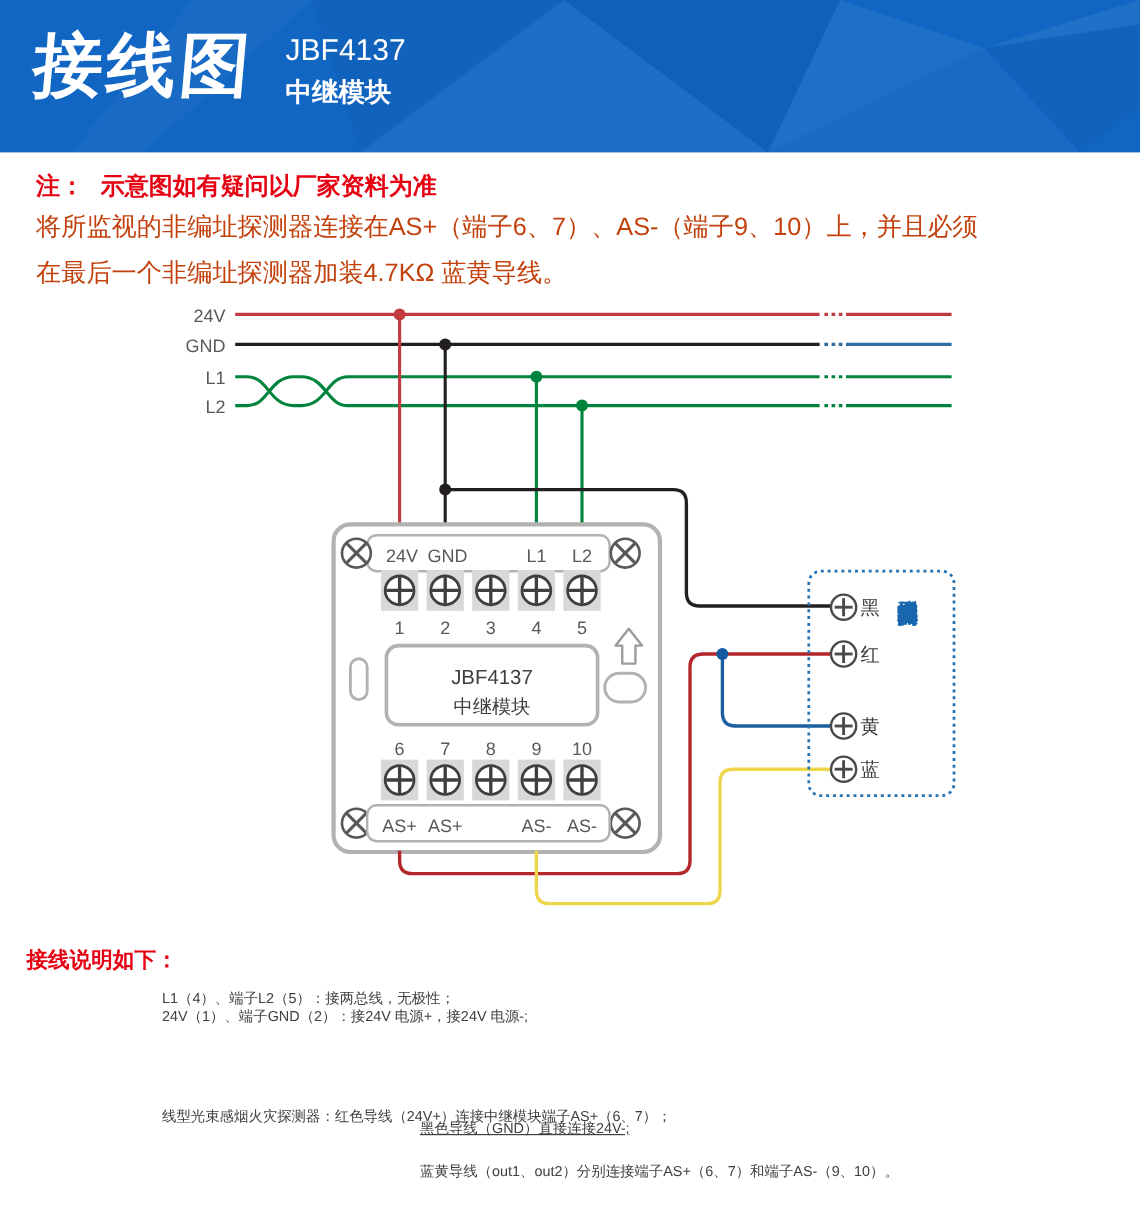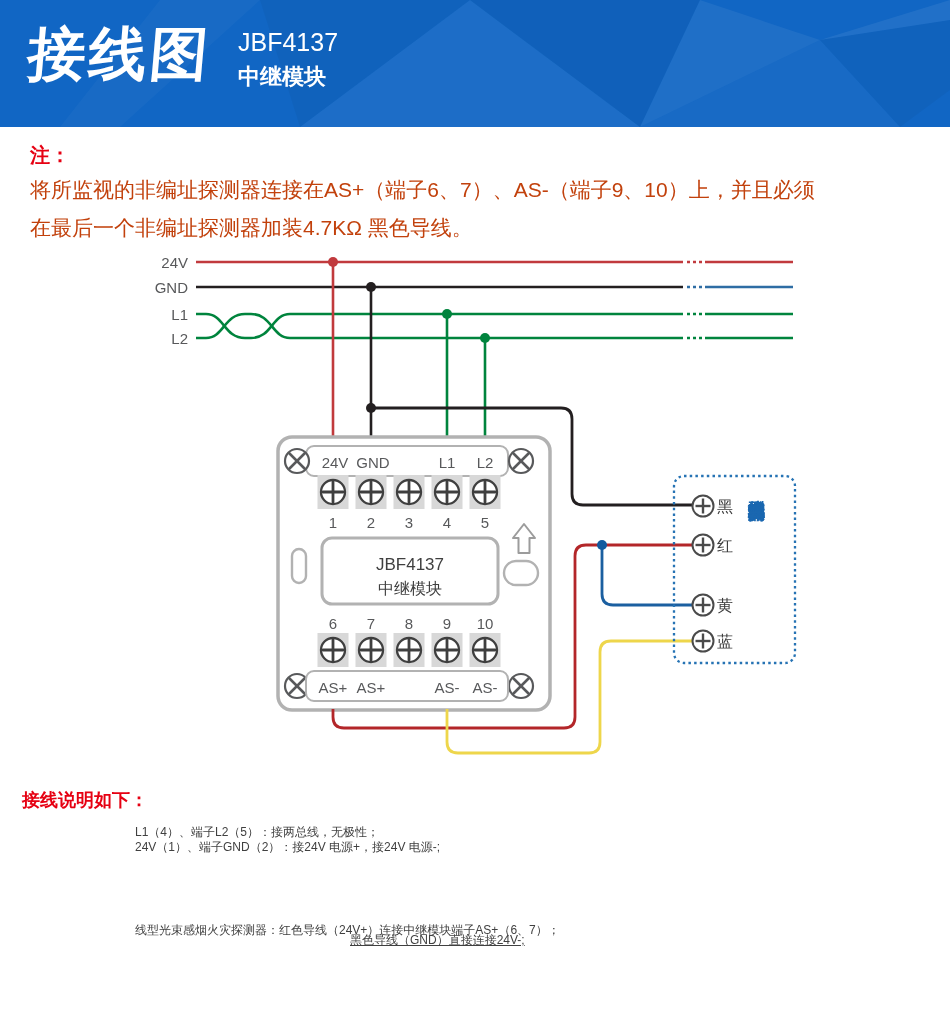--- a/index.html
+++ b/index.html
@@ -59,24 +59,25 @@
       <polygon points="820,40 950,0 950,20" fill="#ffffff" opacity="0.07"></polygon>
       <polygon points="160,0 260,0 120,127 60,127" fill="#ffffff" opacity="0.03"></polygon>
     </svg>
     <div class="header-title">接线图</div>
     <div class="header-model">JBF4137</div>
     <div class="header-sub">中继模块</div>
   </div>
 
   <div class="note-row" style="color:#e60012;">
     <span>注：</span>
+    <span>示意图如有疑问以厂家资料为准</span>
   </div>
   <div class="desc">
     <div>将所监视的非编址探测器连接在AS+（端子6、7）、AS-（端子9、10）上，并且必须</div>
-    <div>在最后一个非编址探测器加装4.7KΩ 黑色导线。</div>
+    <div>在最后一个非编址探测器加装4.7KΩ 蓝黄导线。</div>
   </div>
 
   <svg class="diagram-svg" width="950" height="530" viewBox="0 250 950 530">
     <defs>
       <g id="screwP">
         <rect x="-15.5" y="-17" width="31" height="34" fill="#d8d8d8"></rect>
         <circle r="12" fill="#ffffff" stroke="#3f3f3f" stroke-width="2.3"></circle>
         <line x1="-10" y1="0" x2="10" y2="0" stroke="#3f3f3f" stroke-width="2.8" stroke-linecap="round"></line>
         <line x1="0" y1="-10" x2="0" y2="10" stroke="#3f3f3f" stroke-width="2.8" stroke-linecap="round"></line>
       </g>
@@ -201,14 +202,15 @@
     </g>
   </svg>
 
   <div class="detector-name" style="color:#1a67b0;">线型光束感烟火灾探测器</div>
 
   <div class="instr-heading" style="color:#e60012;">接线说明如下：</div>
   <div class="instr-item i0">L1（4）、端子L2（5）：接两总线，无极性；</div>
   <div class="instr-item i1">24V（1）、端子GND（2）：接24V 电源+，接24V 电源-;</div>
   <div class="instr-item i2">线型光束感烟火灾探测器：红色导线（24V+）连接中继模块端子AS+（6、7）；</div>
   <div class="instr-item i3">黑色导线（GND）直接连接24V-;</div>
+  <div class="instr-item i4">蓝黄导线（out1、out2）分别连接端子AS+（6、7）和端子AS-（9、10）。</div>
 
 </div>
 
 </body></html>

